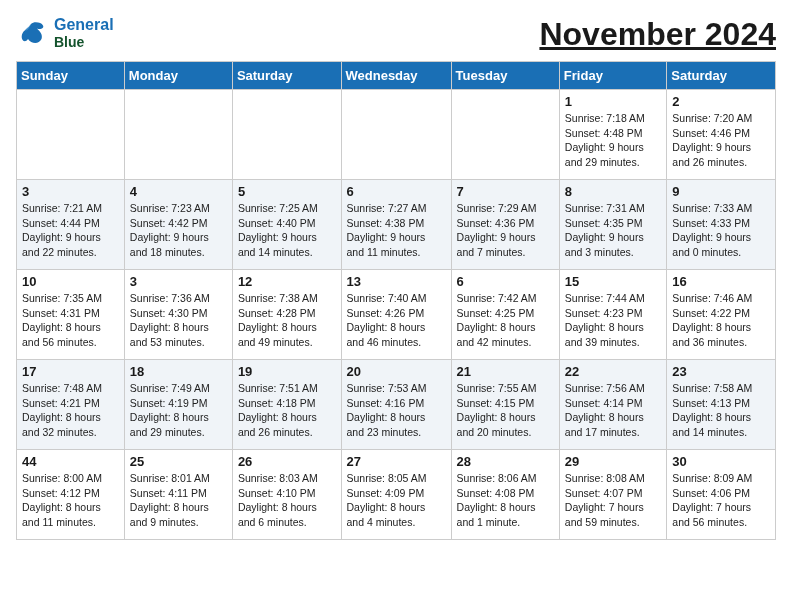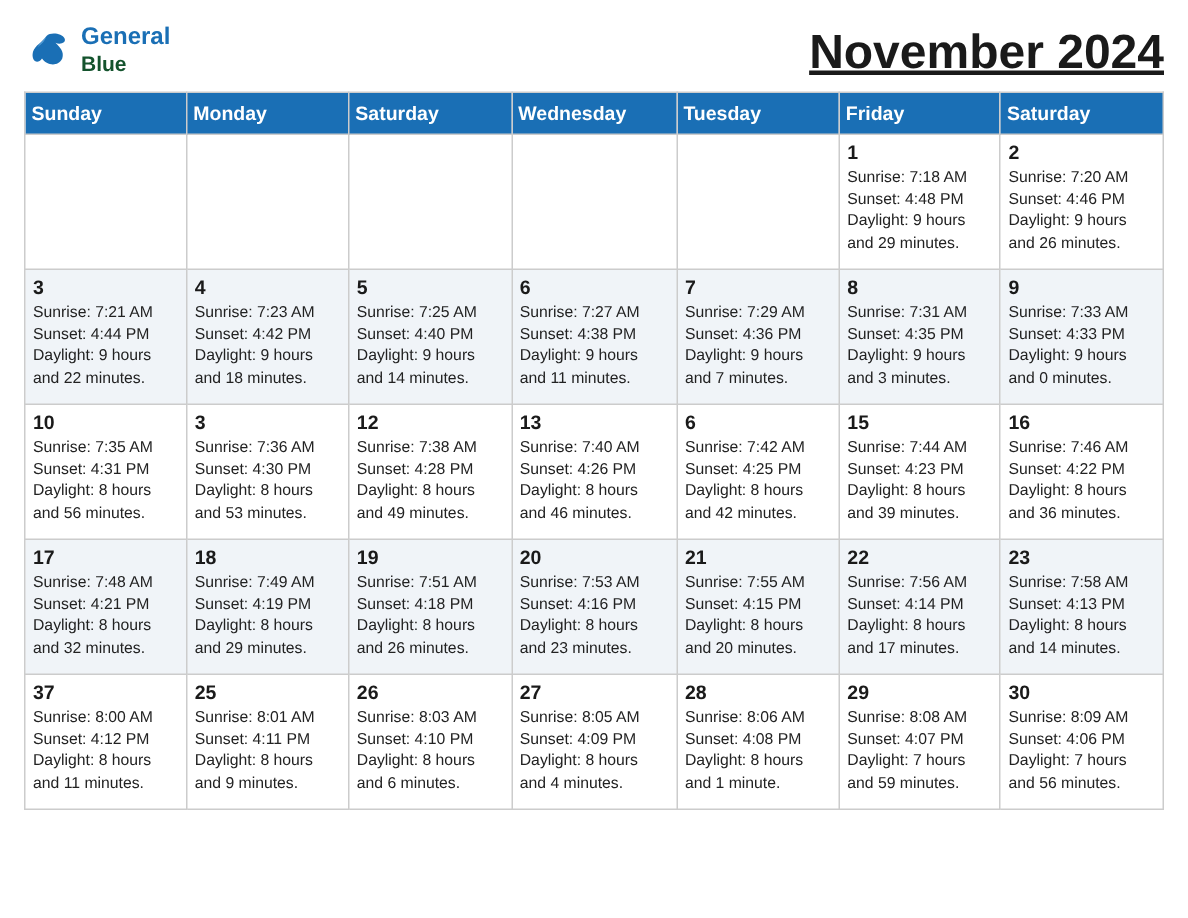--- a/index.html
+++ b/index.html
@@ -217,21 +217,21 @@
           <div class="day-num">22</div>
           <div class="day-info">Sunrise: 7:56 AM<br>Sunset: 4:14 PM<br>Daylight: 8 hours<br>and 17 minutes.</div>
         </td>
         <td>
           <div class="day-num">23</div>
           <div class="day-info">Sunrise: 7:58 AM<br>Sunset: 4:13 PM<br>Daylight: 8 hours<br>and 14 minutes.</div>
         </td>
       </tr>
       <tr>
         <td>
-          <div class="day-num">37</div>
+          <div class="day-num">44</div>
           <div class="day-info">Sunrise: 8:00 AM<br>Sunset: 4:12 PM<br>Daylight: 8 hours<br>and 11 minutes.</div>
         </td>
         <td>
           <div class="day-num">25</div>
           <div class="day-info">Sunrise: 8:01 AM<br>Sunset: 4:11 PM<br>Daylight: 8 hours<br>and 9 minutes.</div>
         </td>
         <td>
           <div class="day-num">26</div>
           <div class="day-info">Sunrise: 8:03 AM<br>Sunset: 4:10 PM<br>Daylight: 8 hours<br>and 6 minutes.</div>
         </td>

